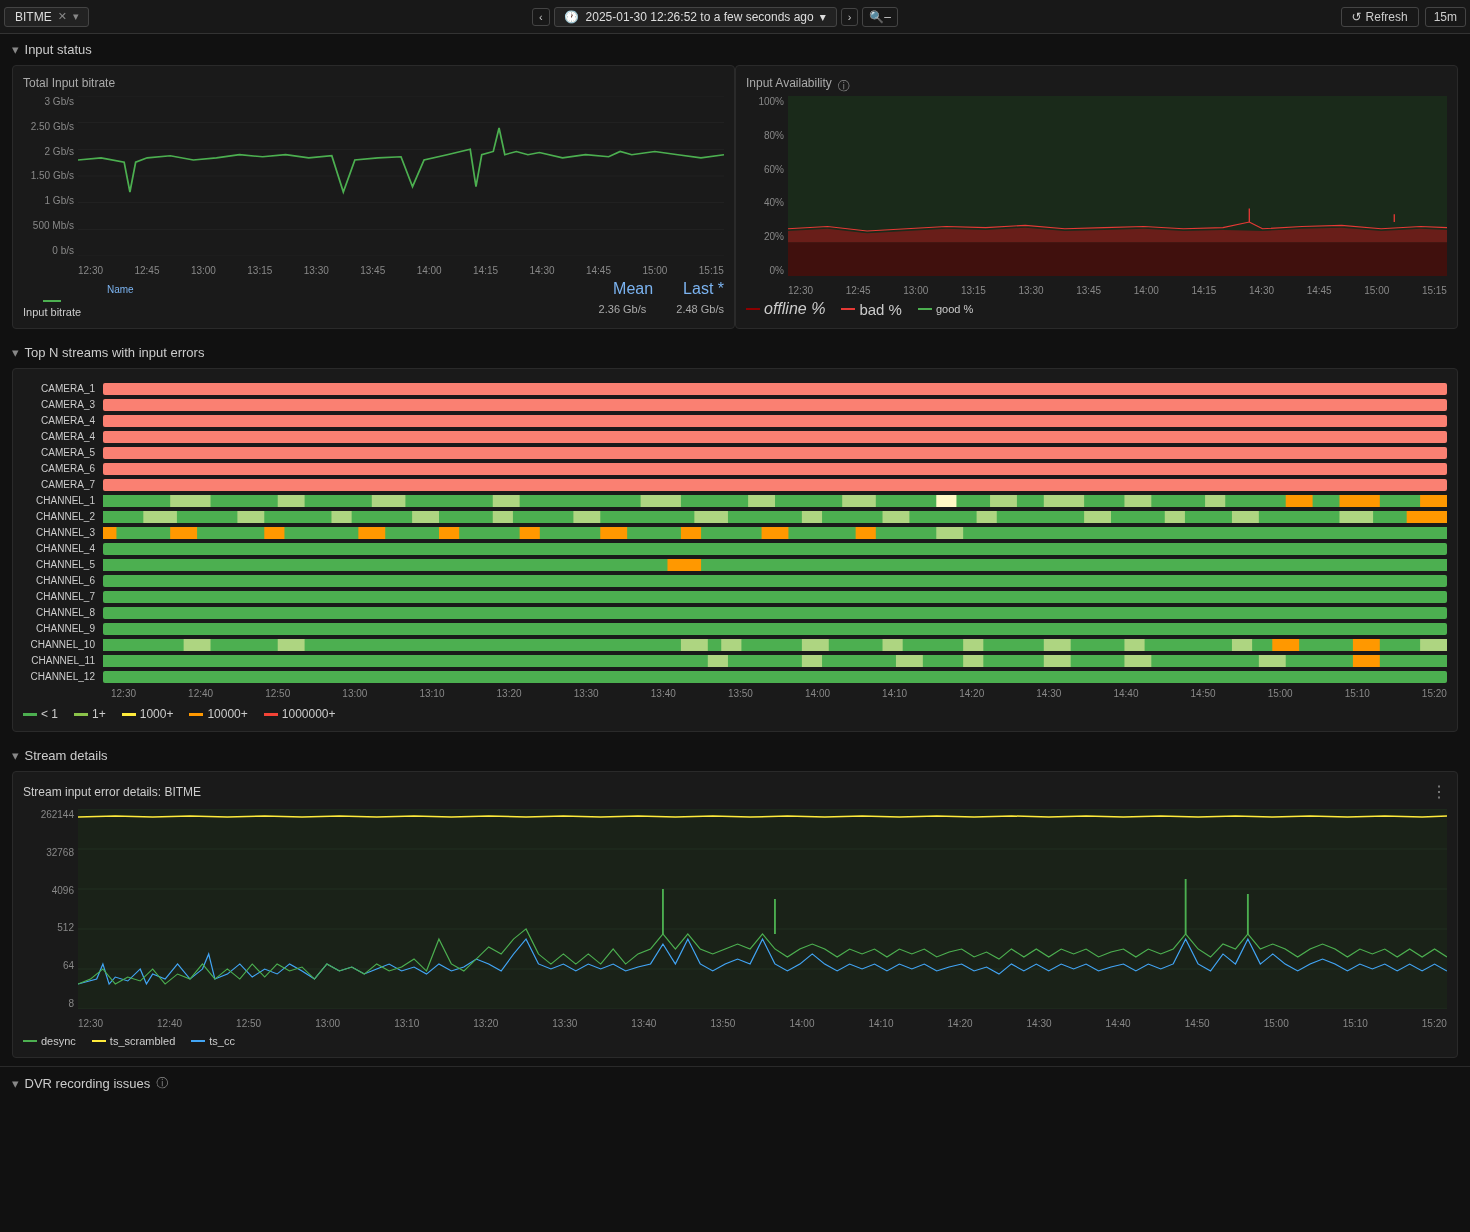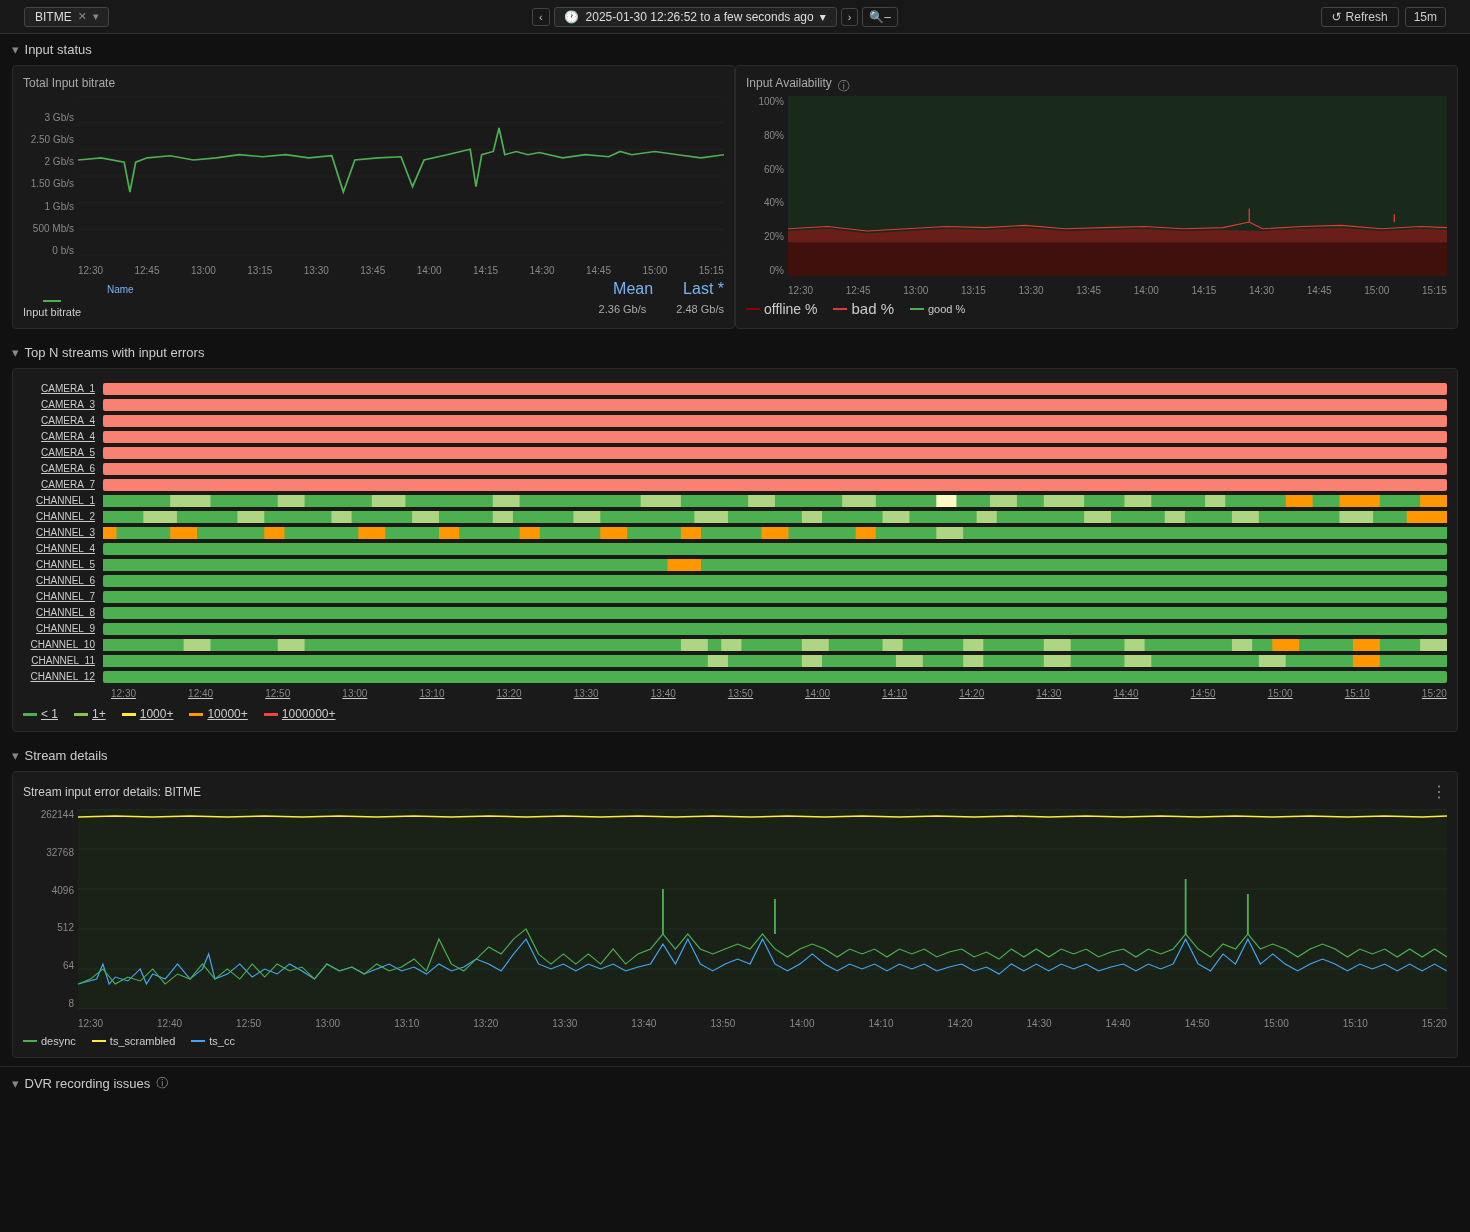--- a/index.html
+++ b/index.html
@@ -1,21 +1,21 @@
 <!DOCTYPE html>
 <html><head>
   <meta charset="utf-8">
   <style>
     * { box-sizing: border-box; margin: 0; padding: 0; }
     body { background: #111; color: #ccc; font-family: 'Segoe UI', Arial, sans-serif; font-size: 12px; }
 
     
     .header {
       display: flex; align-items: center; justify-content: space-between;
-      background: #181818; border-bottom: 1px solid #333; height: 34px; padding: 0 24px;
+      background: #181818; border-bottom: 1px solid #333; height: 34px; padding: 0 4px;
     }
     .header-left { display: flex; align-items: center; gap: 4px; }
     .tab {
       background: #222; border: 1px solid #444; border-radius: 3px;
       padding: 2px 10px; color: #ddd; display: flex; align-items: center; gap: 6px; font-size: 12px;
     }
     .tab-close { cursor: pointer; color: #888; font-size: 11px; }
     .tab-menu { cursor: pointer; color: #888; font-size: 11px; }
     .header-center { display: flex; align-items: center; gap: 4px; }
     .nav-btn {
@@ -51,37 +51,37 @@
     .input-status-grid {
       display: grid; grid-template-columns: 1fr 1fr; 
     }
     .panel {
       background: #1a1a1a; border: 1px solid #2a2a2a; border-radius: 4px; padding: 10px;
     }
     .panel-title { font-size: 12px; color: #aaa; margin-bottom: 6px; }
 
     
     .bitrate-chart { height: 180px; position: relative; }
-    .y-axis { position: absolute; left: 0; top: 16px; bottom: 20px; width: 55px; display: flex; flex-direction: column; justify-content: space-between; text-align: right; color: #888; font-size: 10px; padding-right: 4px; }
+    .y-axis { position: absolute; left: 0; top: 0; bottom: 20px; width: 55px; display: flex; flex-direction: column; justify-content: space-between; text-align: right; color: #888; font-size: 10px; padding-right: 4px; }
     .chart-body { position: absolute; left: 55px; right: 0; top: 0; bottom: 20px; overflow: hidden; }
     .x-axis { position: absolute; left: 55px; right: 0; bottom: 0; height: 20px; display: flex; justify-content: space-between; color: #888; font-size: 10px; align-items: flex-end; }
     .legend-row { display: flex; align-items: center; justify-content: space-between; margin-top: 4px; }
     .legend-header { display: flex; gap: 4px; }
     .col-header { color: #7bb3f0; font-size: 10px; }
 
     
     .avail-chart { height: 200px; position: relative; }
     .avail-y-axis { position: absolute; left: 0; top: 0; bottom: 20px; width: 42px; display: flex; flex-direction: column; justify-content: space-between; text-align: right; color: #888; font-size: 10px; padding-right: 4px; }
     .avail-chart-body { position: absolute; left: 42px; right: 0; top: 0; bottom: 20px; overflow: hidden; }
     .avail-x-axis { position: absolute; left: 42px; right: 0; bottom: 0; height: 20px; display: flex; justify-content: space-between; color: #888; font-size: 10px; align-items: flex-end; }
     .avail-legend { display: flex; gap: 16px; margin-top: 4px; }
 
     
     .streams-section { padding: 8px 12px; }
-    .streams-panel { background: #1a1a1a; border: 1px solid #2a2a2a; border-radius: 4px; padding: 10px; text-decoration: underline; }
+    .streams-panel { background: #1a1a1a; border: 1px solid #2a2a2a; border-radius: 4px; padding: 10px; }
     .streams-chart { position: relative; }
     .stream-row { display: flex; align-items: center; height: 15px; margin-bottom: 1px; }
     .stream-label { width: 80px; text-align: right; padding-right: 8px; font-size: 10px; color: #ccc; flex-shrink: 0; }
     .stream-bar-area { flex: 1; height: 12px; position: relative; overflow: hidden; }
 
     .streams-x-axis { display: flex; justify-content: space-between; margin-left: 88px; color: #888; font-size: 10px; margin-top: 4px; }
     .streams-legend { display: flex; gap: 16px; margin-top: 8px; align-items: center; }
 
     
     .stream-details-section { padding: 8px 12px; }
@@ -243,21 +243,21 @@
           <span>14:15</span>
           <span>14:30</span>
           <span>14:45</span>
           <span>15:00</span>
           <span>15:15</span>
         </div>
       </div>
       <div class="avail-legend">
         <div style="display:flex;align-items:center;gap:4px;">
           <div style="width:14px;height:2px;background:#8B0000;"></div>
-          <span style="font-size:14px;">offline %</span>
+          <span style="font-size:16px;font-style:italic;">offline %</span>
         </div>
         <div style="display:flex;align-items:center;gap:4px;">
           <div style="width:14px;height:2px;background:#e53935;"></div>
           <span style="font-size:15px;text-align:center;">bad %</span>
         </div>
         <div style="display:flex;align-items:center;gap:4px;">
           <div style="width:14px;height:2px;background:#4caf50;"></div>
           <span style="font-size:11px;text-align:center;">good %</span>
         </div>
       </div>

